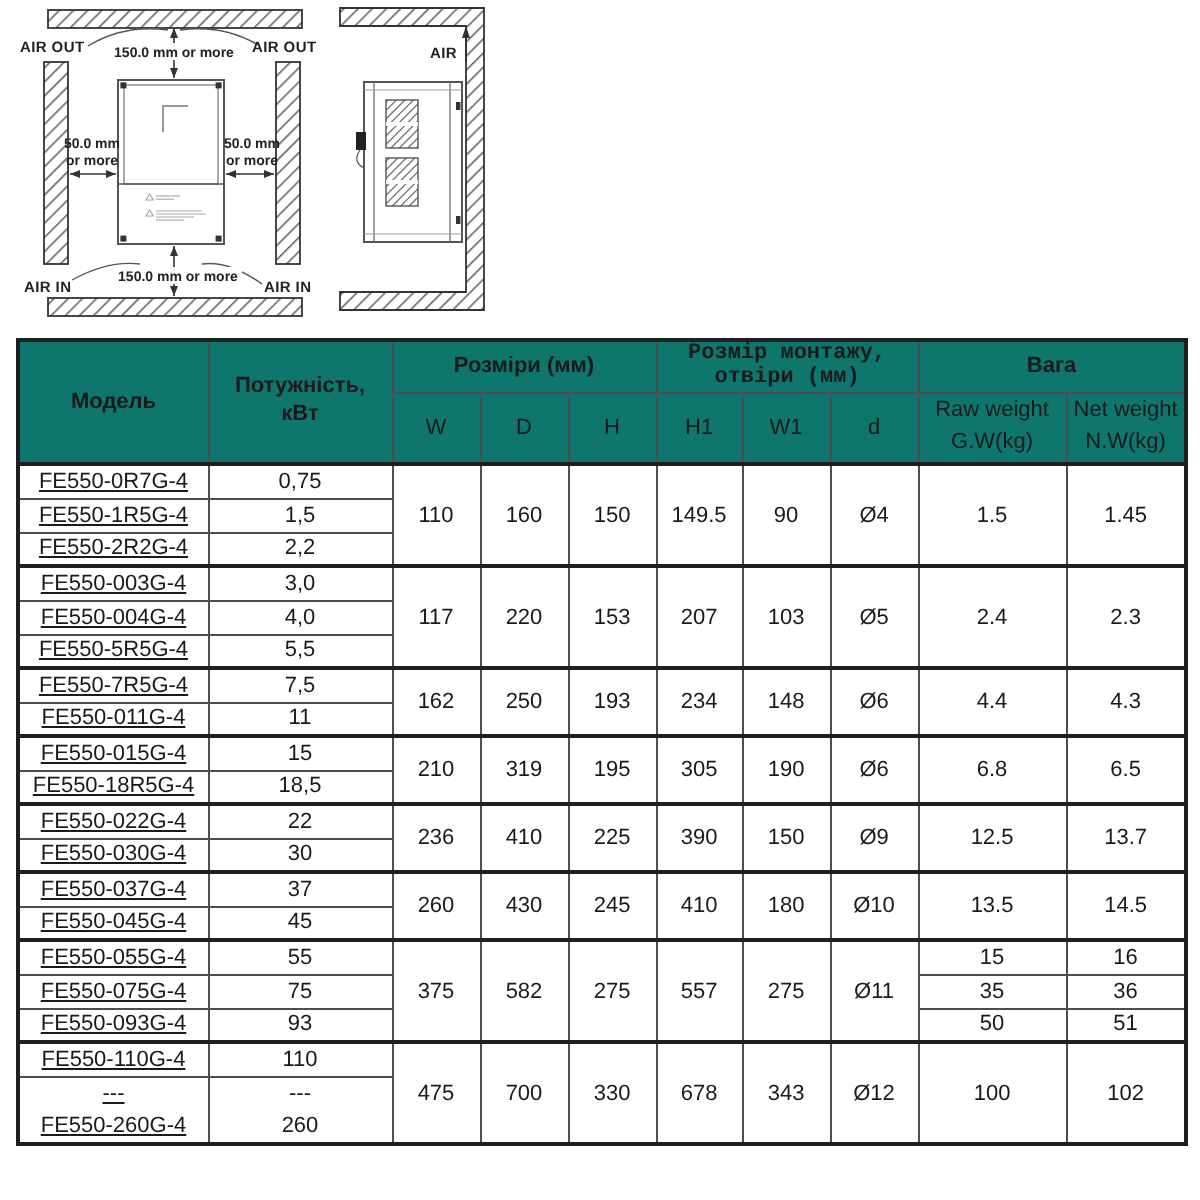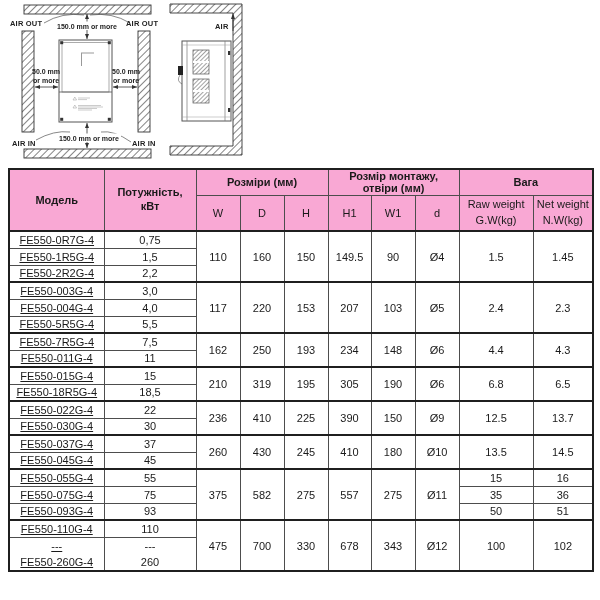--- a/index.html
+++ b/index.html
@@ -10,25 +10,25 @@
   .diagrams { margin:2px 0 0 4px; }
 
   svg text { font-family:"Liberation Sans", sans-serif; fill:#222; }
   .dlabel { font-size:7.5px; font-weight:bold; letter-spacing:0.2px; }
   .dsmall { font-size:7px; font-weight:bold; }
 
   table.spec { border-collapse:collapse; table-layout:fixed; width:584px;
     margin:4px 0 0 8px; border:2px solid #1f1f1f; }
   table.spec th, table.spec td { border:1px solid #4d4d4d; font-size:11px;
     text-align:center; vertical-align:middle; padding:0 2px; overflow:hidden; }
-  table.spec th { background:#f9a8d4; font-weight:bold; }
+  table.spec th { background:#0f766e; font-weight:bold; }
   tr.hrow1 th { height:26px; }
   tr.hrow2 th { height:36px; font-weight:normal; }
   th.hleft { text-align:left; padding-left:10px; font-weight:bold; }
-  th.mount-h { font-size:9.5px; }
+  th.mount-h { font-size:9.5px;font-family:Liberation Mono, monospace; }
   .multiline { white-space:pre-line; line-height:1.25; }
   .wline { line-height:1.45; font-size:10.5px; }
   table.spec td { height:17px; }
   tr.gs td { border-top:2px solid #1f1f1f; }
   td.model { font-size:10.5px;text-decoration:underline; }
 
   .footnote { text-align:center; font-size:11px; font-weight:bold; margin-top:6px; }
 </style>
 </head>
 <body>

